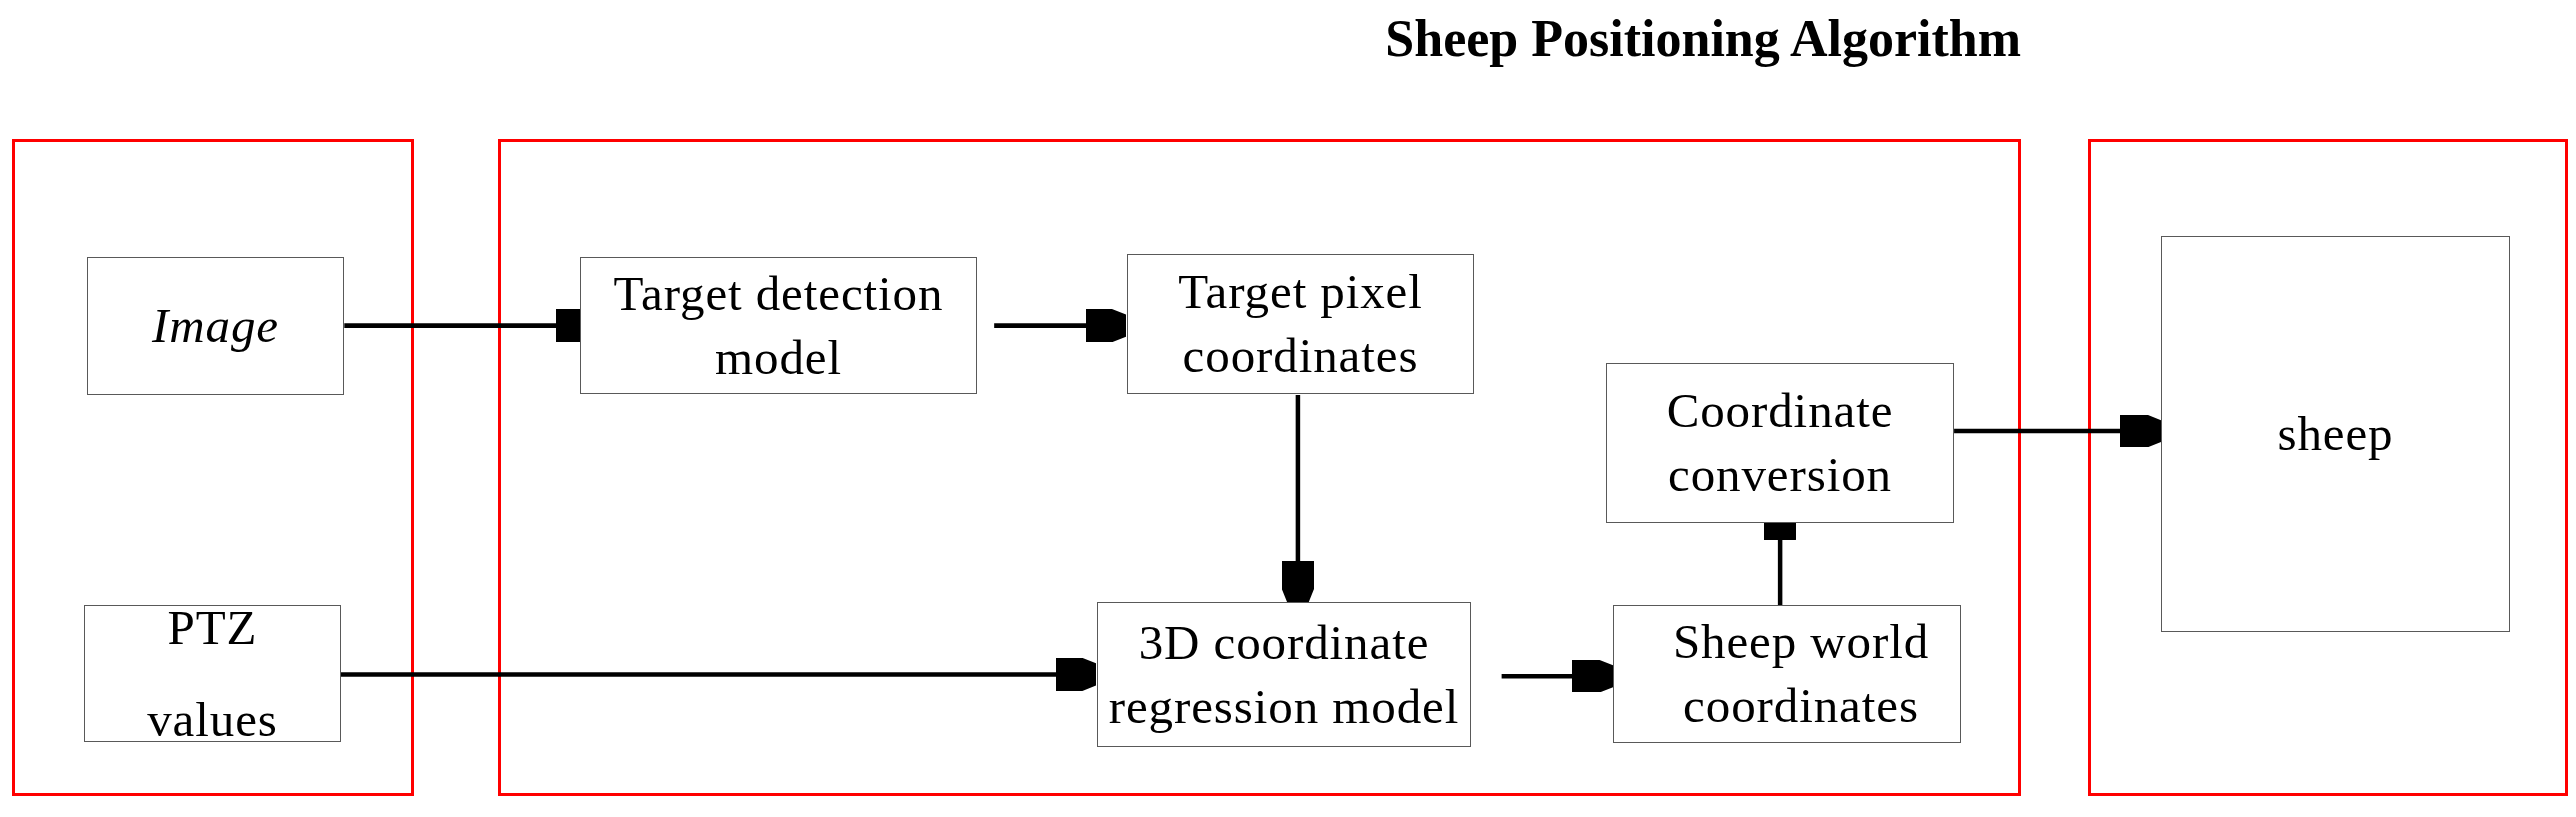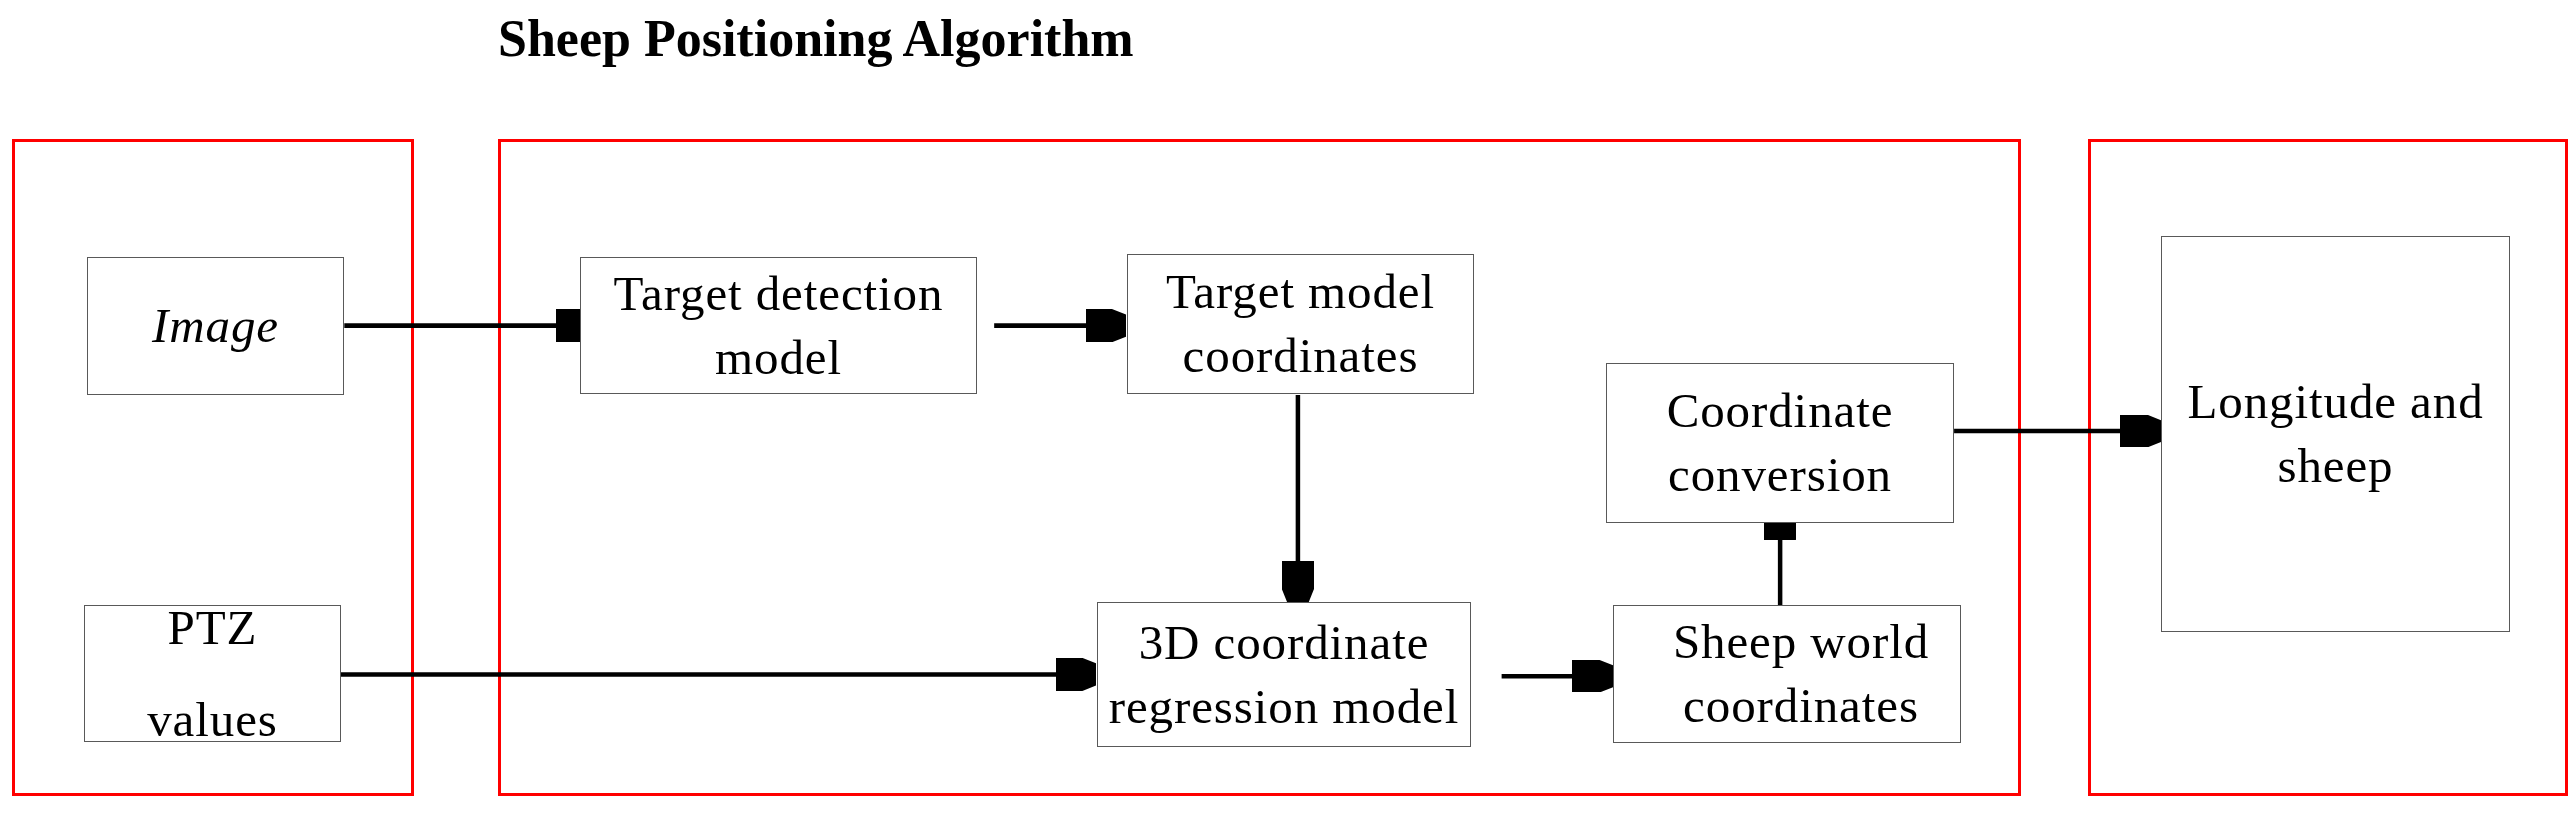--- a/index.html
+++ b/index.html
@@ -14,21 +14,21 @@
     background: #ffffff;
     font-family: "Liberation Serif", "DejaVu Serif", serif;
     color: #000000;
     overflow: hidden;
   }
   .title {
     position: absolute;
     left: 498px;
     top: 7.2px;
     width: 1523px;
-    text-align: left;
+    text-align: right;
     font-size: 52px;
     line-height: 63px;
     font-weight: bold;
     color: #000000;
     white-space: nowrap;
   }
   .group {
     position: absolute;
     border: 3.6px solid #ff0000;
     background: transparent;
@@ -109,38 +109,37 @@
     <span>PTZ</span>
     <span>values</span>
   </div>
 
   <div class="node detection">
     <span>Target detection</span>
     <span>model</span>
   </div>
 
   <div class="node pixel">
-    <span>Target model</span>
+    <span>Target pixel</span>
     <span>coordinates</span>
   </div>
 
   <div class="node conversion">
     <span>Coordinate</span>
     <span>conversion</span>
   </div>
 
   <div class="node regression">
     <span>3D coordinate</span>
     <span>regression model</span>
   </div>
 
   <div class="node world">
     <span>Sheep world</span>
     <span>coordinates</span>
   </div>
 
   <div class="node longitude">
-    <span>Longitude and</span>
     <span>sheep</span>
   </div>
 
 </div>
 
 
 </body></html>

